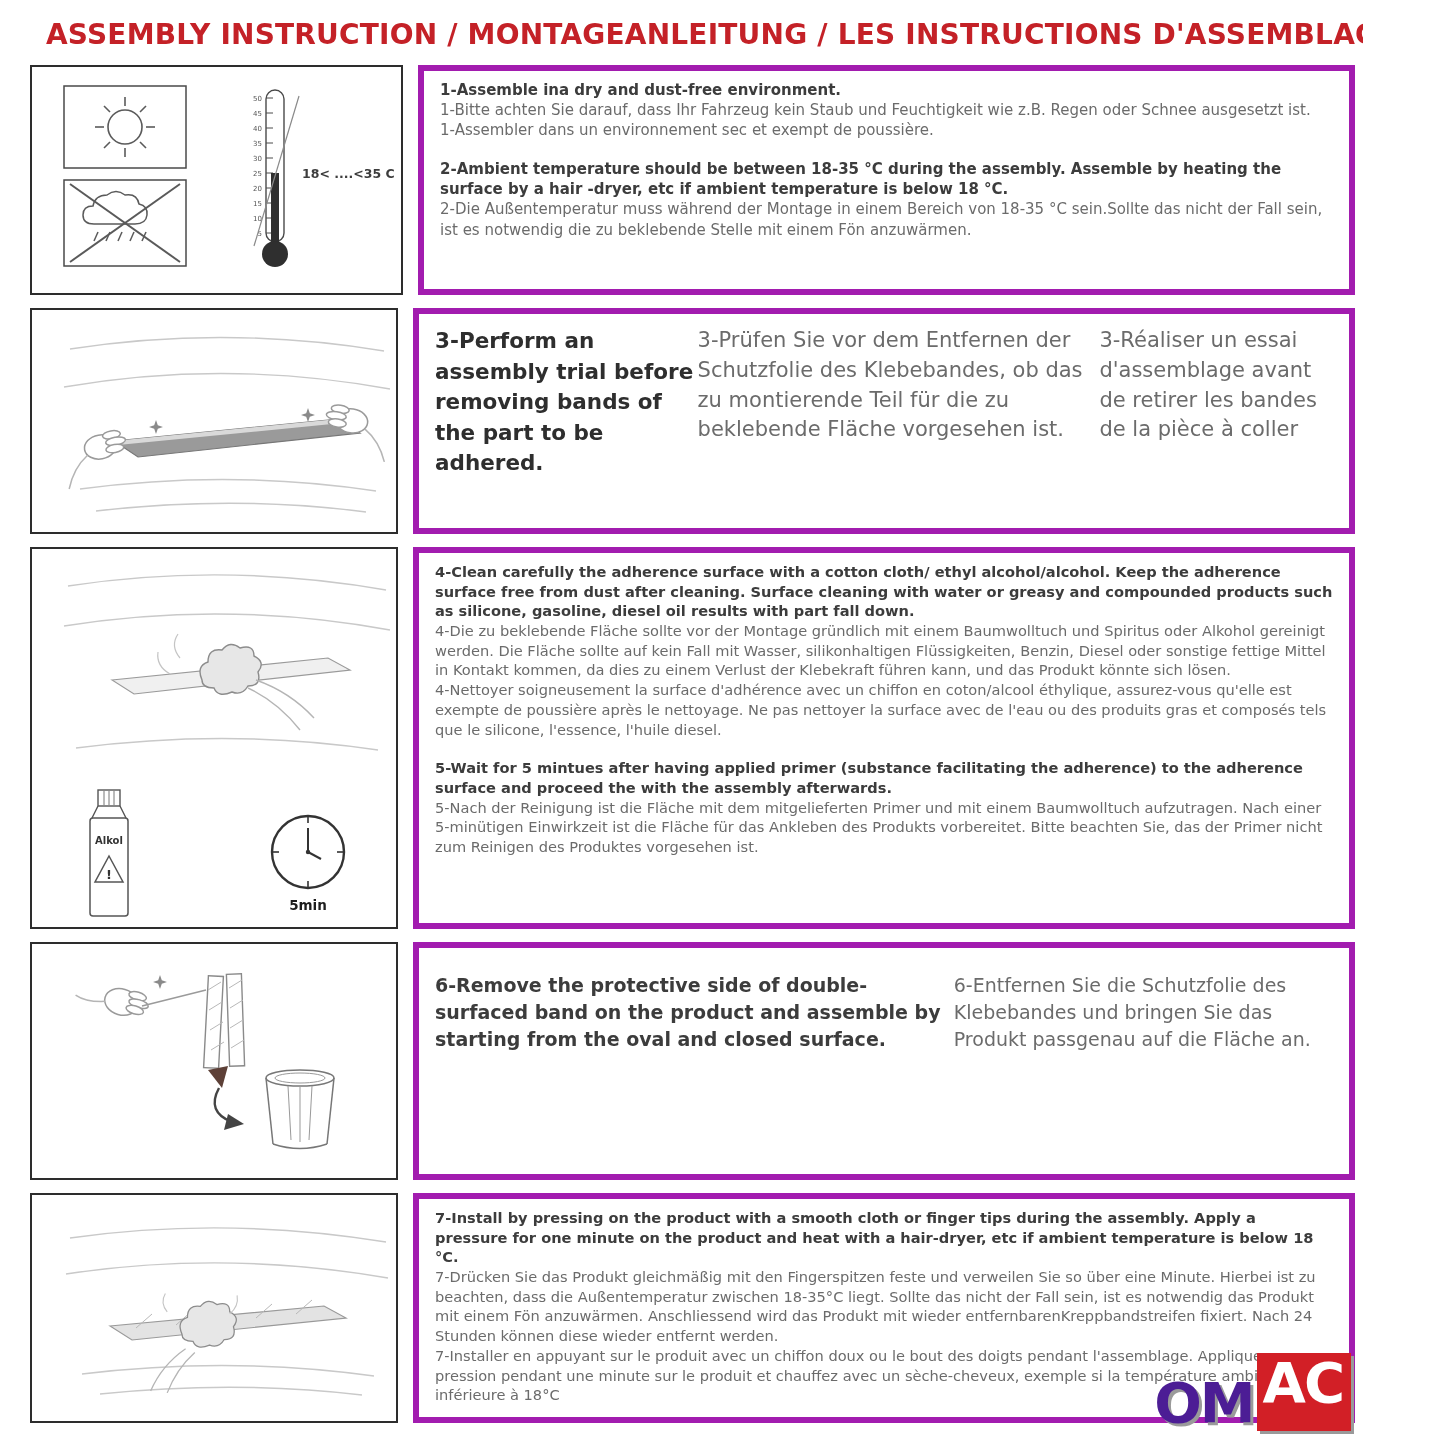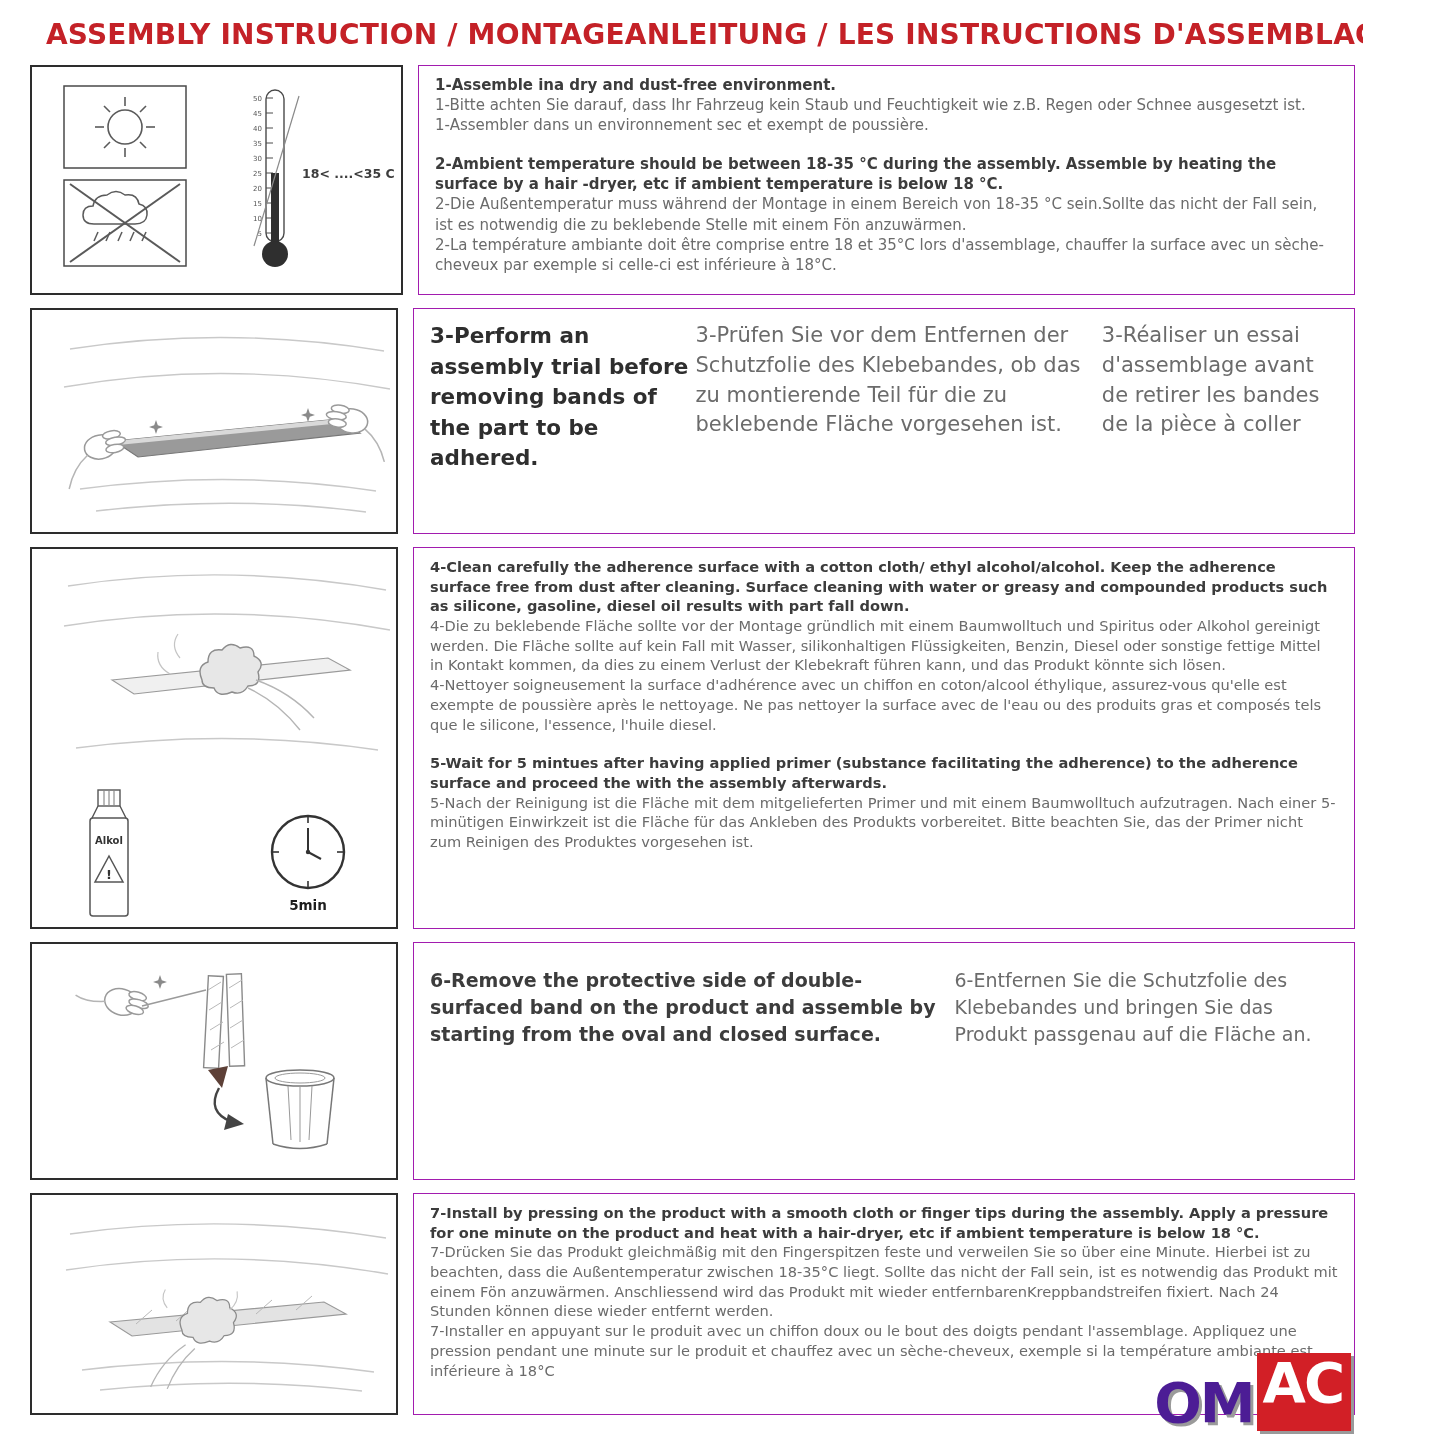--- a/index.html
+++ b/index.html
@@ -1,21 +1,21 @@
 <!DOCTYPE html>
 <html><head>
 <meta charset="utf-8">
 <style>
   html,body{margin:0;padding:0;background:#fff;}
   body{width:1445px;font-family:"DejaVu Sans",sans-serif;}
   .page{position:relative;width:1363px;height:1445px;box-sizing:border-box;padding:6px 8px 0 30px;overflow:hidden;background:#fff;}
   .title{color:#c42127;font-weight:bold;font-size:28px;letter-spacing:.2px;margin:12px 0 14px 16px;white-space:nowrap;}
   .row{display:flex;gap:15px;margin:0 0 13px 0;align-items:stretch;}
   .illus-box{flex:0 0 360px;border:2px solid #2d2d2d;display:flex;align-items:center;justify-content:center;background:#fff;box-sizing:border-box;padding-left:24px;}
-  .text-box{flex:1 1 auto;border:1px solid #a21caf;padding:9px 16px 12px;color:#6b6b6b;box-sizing:border-box;}
+  .text-box{flex:1 1 auto;border:6px solid #a21caf;padding:9px 16px 12px;color:#6b6b6b;box-sizing:border-box;}
   .r1{min-height:230px}
   .r2{min-height:226px}
   .r3{min-height:382px}
   .r4{min-height:238px}
   .r5{min-height:222px}
   .text-box p{margin:0;font-size:15px;line-height:1.34;}
   .small p{font-size:14.6px;line-height:1.35;}
   p.b{color:#3c3c3c;font-weight:bold;}
   p.gap{margin-top:19px;}
   .center-text{display:flex;flex-direction:row;justify-content:center;}
@@ -94,21 +94,20 @@
           <text x="246" y="100" font-size="12.5" font-weight="bold" fill="#3d3d3d">18&lt; ....&lt;35 C</text>
         </g>
       </svg>
     </div>
     <div class="text-box">
       <p class="b">1-Assemble ina dry and dust-free environment.</p>
       <p>1-Bitte achten Sie darauf, dass Ihr Fahrzeug kein Staub und Feuchtigkeit wie z.B. Regen oder Schnee ausgesetzt ist.</p>
       <p>1-Assembler dans un environnement sec et exempt de poussière.</p>
       <p class="b gap">2-Ambient temperature should be between 18-35 °C  during the assembly. Assemble by heating the surface by a hair -dryer, etc if ambient temperature is below 18 °C.</p>
       <p>2-Die Außentemperatur muss während der Montage in einem Bereich von 18-35 °C  sein.Sollte das nicht der Fall sein, ist es notwendig die zu beklebende Stelle mit einem Fön anzuwärmen.</p>
-      <p>2-La température ambiante doit être comprise entre 18 et 35°C lors d'assemblage, chauffer la surface avec un sèche-cheveux par exemple si celle-ci est inférieure à 18°C.</p>
     </div>
   </div>
 
   <div class="row r2">
     <div class="illus-box">
       <svg width="340" height="205" viewBox="0 0 340 205">
         <g fill="none" stroke="#c9c9c9" stroke-width="1.4">
           <path d="M14,30 Q170,6 328,32"></path>
           <path d="M8,68 Q170,40 334,70"></path>
           <path d="M24,170 Q175,150 320,172"></path>

